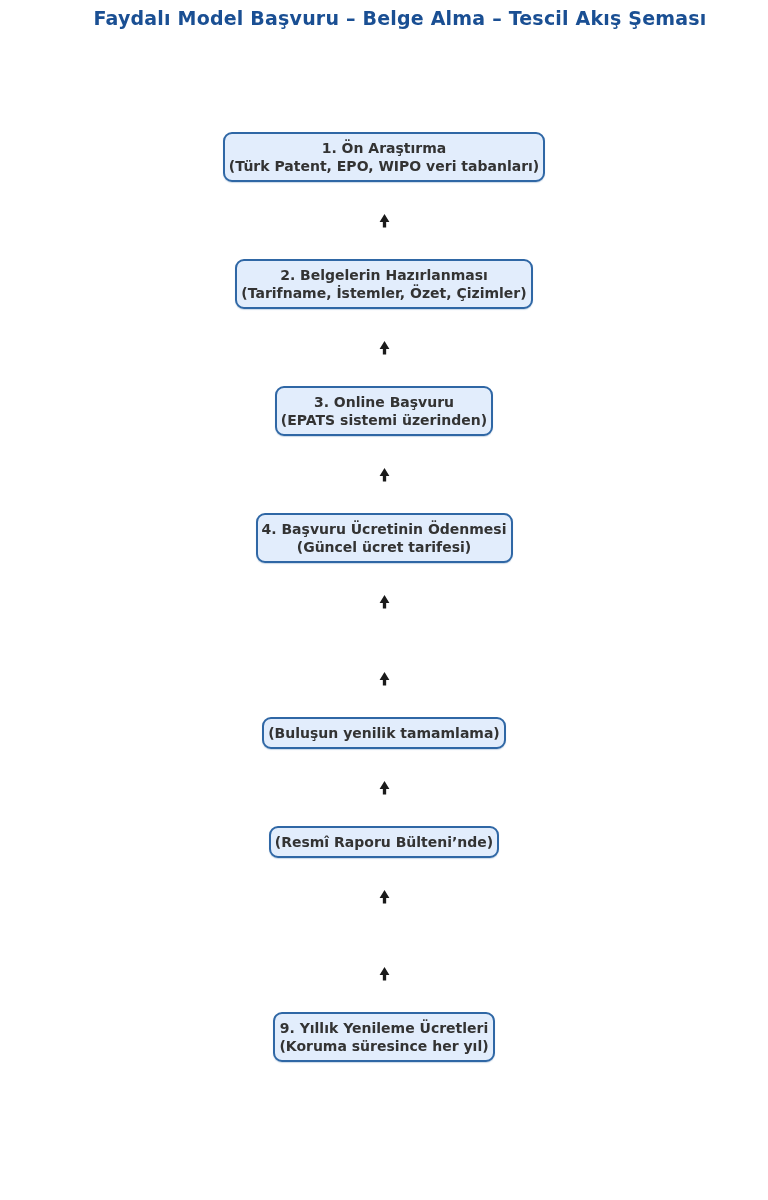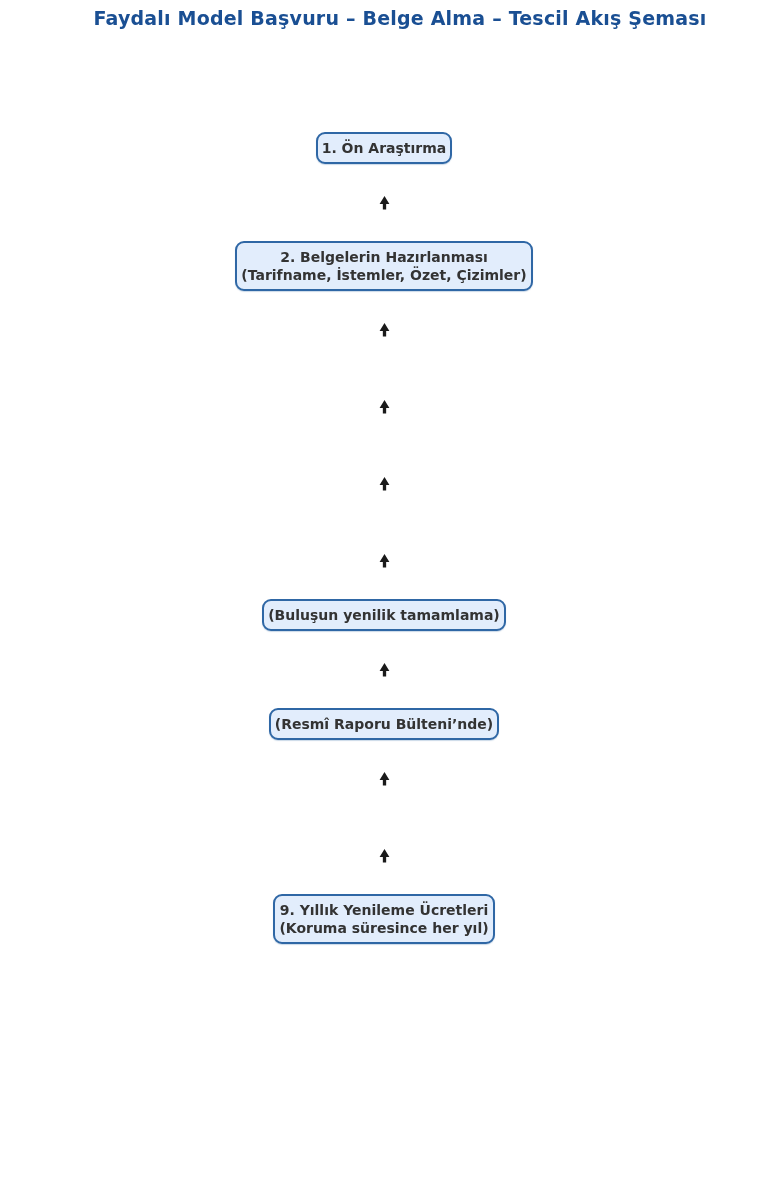--- a/index.html
+++ b/index.html
@@ -71,43 +71,52 @@
 <body>
 
 <div class="canvas">
 
   <div class="title">Faydalı Model Başvuru – Belge Alma – Tescil Akış Şeması</div>
 
   <div class="flow">
 
     <div class="box">
       <div>1. Ön Araştırma</div>
+      <div>(Türk Patent, EPO, WIPO veri tabanları)</div>
     </div>
     <div class="gap">
       <svg class="arrow" viewBox="0 0 12 16" aria-hidden="true">
           <path d="M6 0 L11.6 9 L7.9 9 L7.9 15.5 L4.1 15.5 L4.1 9 L0.4 9 Z"></path>
         </svg>
     </div>
 
     <div class="box">
       <div>2. Belgelerin Hazırlanması</div>
       <div>(Tarifname, İstemler, Özet, Çizimler)</div>
     </div>
     <div class="gap">
       <svg class="arrow" viewBox="0 0 12 16" aria-hidden="true">
           <path d="M6 0 L11.6 9 L7.9 9 L7.9 15.5 L4.1 15.5 L4.1 9 L0.4 9 Z"></path>
         </svg>
     </div>
 
+    <div class="box">
+      <div>3. Online Başvuru</div>
+      <div>(EPATS sistemi üzerinden)</div>
+    </div>
     <div class="gap">
       <svg class="arrow" viewBox="0 0 12 16" aria-hidden="true">
           <path d="M6 0 L11.6 9 L7.9 9 L7.9 15.5 L4.1 15.5 L4.1 9 L0.4 9 Z"></path>
         </svg>
     </div>
 
+    <div class="box">
+      <div>4. Başvuru Ücretinin Ödenmesi</div>
+      <div>(Güncel ücret tarifesi)</div>
+    </div>
     <div class="gap">
       <svg class="arrow" viewBox="0 0 12 16" aria-hidden="true">
           <path d="M6 0 L11.6 9 L7.9 9 L7.9 15.5 L4.1 15.5 L4.1 9 L0.4 9 Z"></path>
         </svg>
     </div>
 
     <div class="gap">
       <svg class="arrow" viewBox="0 0 12 16" aria-hidden="true">
           <path d="M6 0 L11.6 9 L7.9 9 L7.9 15.5 L4.1 15.5 L4.1 9 L0.4 9 Z"></path>
         </svg>

